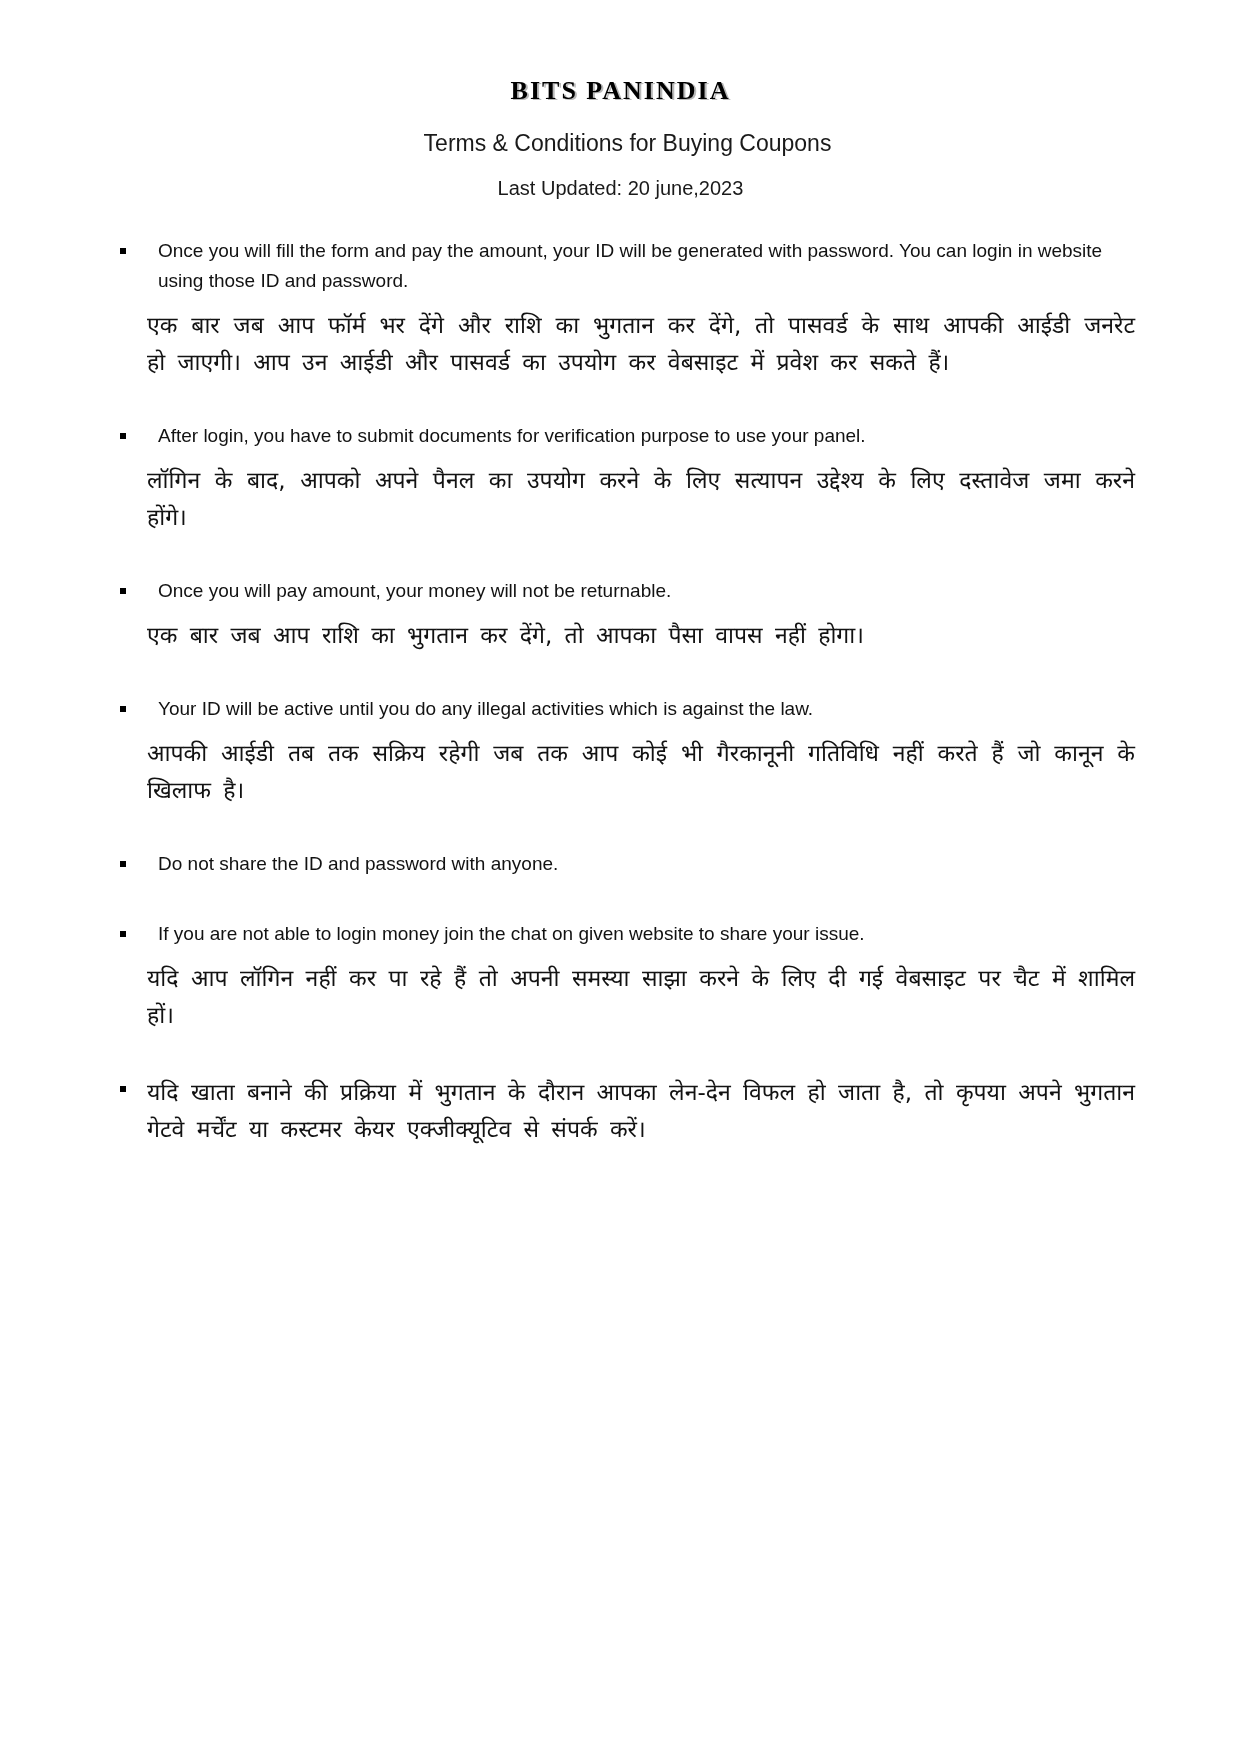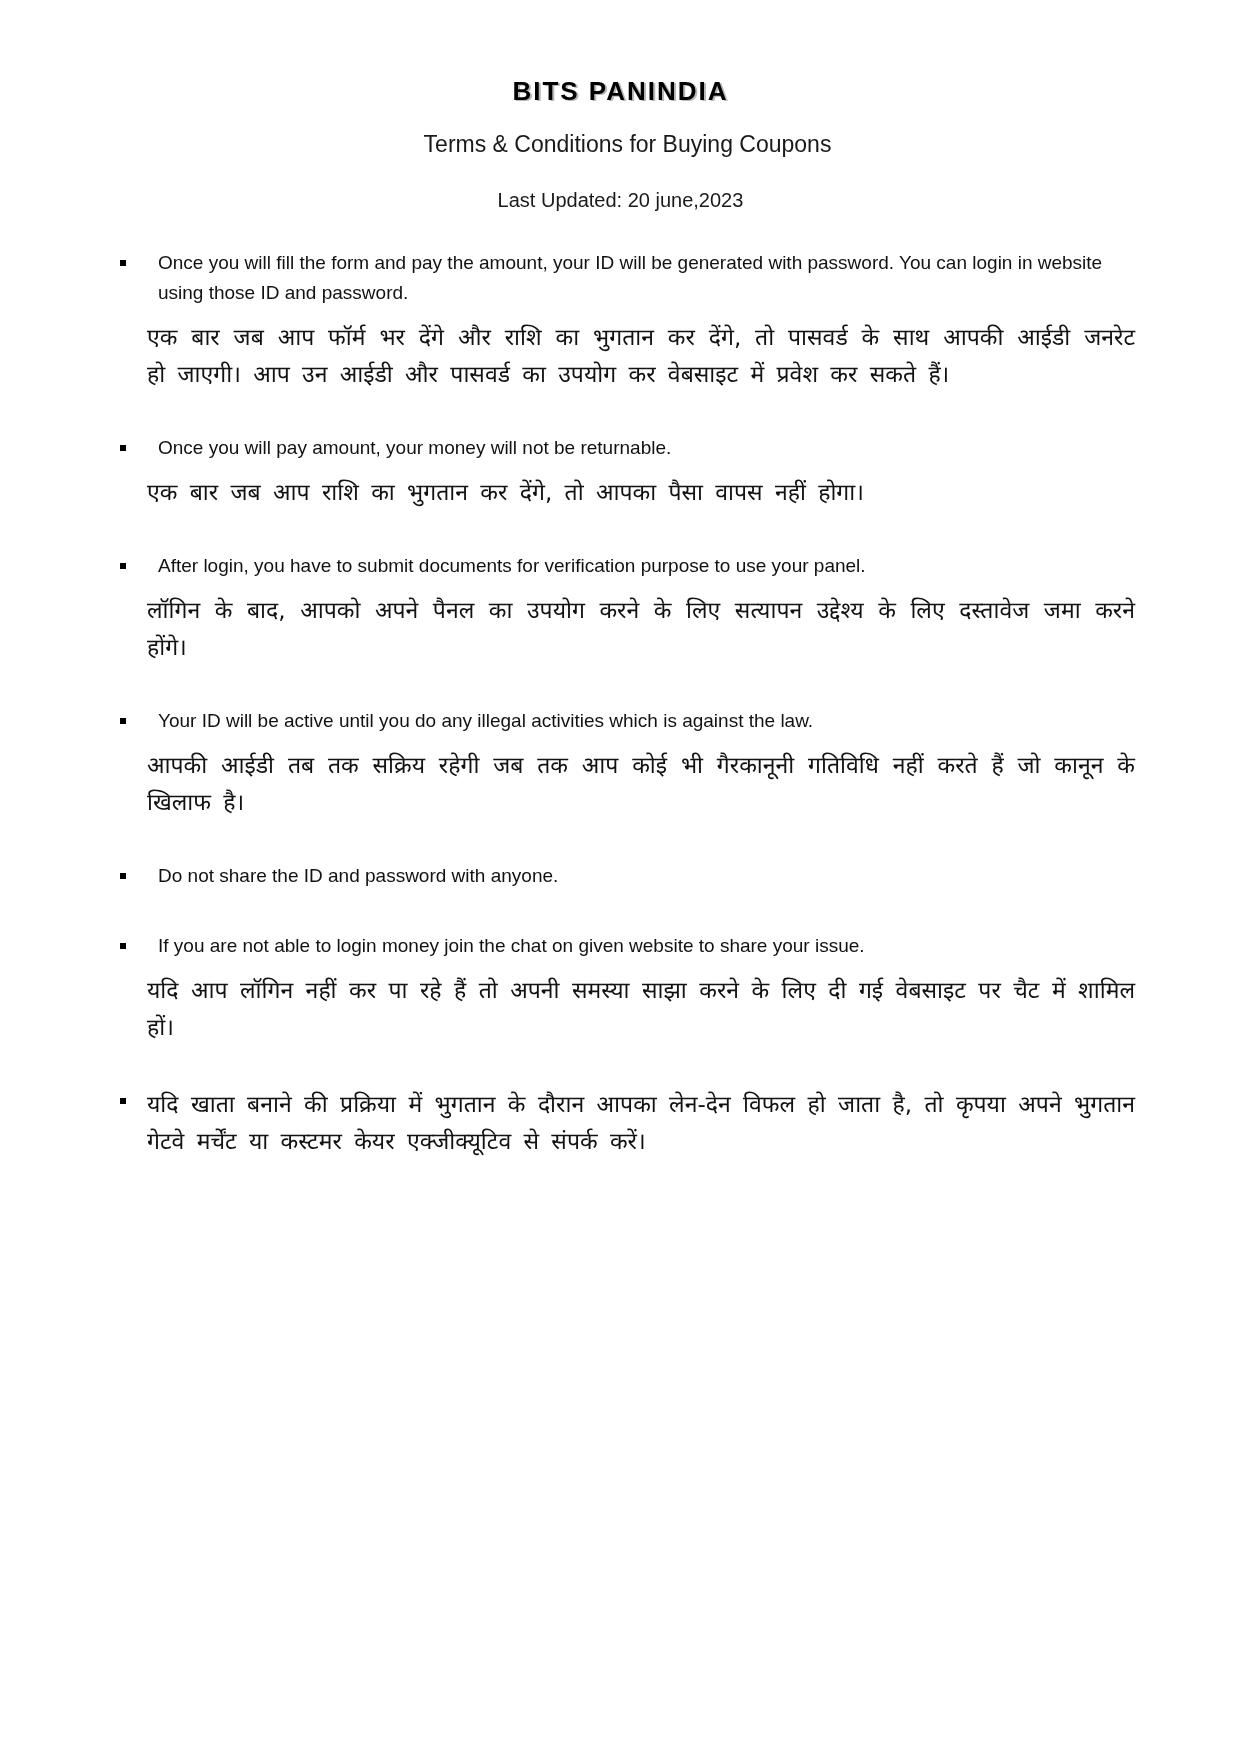--- a/index.html
+++ b/index.html
@@ -13,39 +13,39 @@
     font-family: "Liberation Sans", sans-serif;
     color: #1a1a1a;
     position: relative;
     overflow: hidden;
   }
   .page-header {
     text-align: center;
     padding-top: 76px;
   }
   .doc-title {
-    font-family: Liberation Sans, sans-serif;
+    font-family: Liberation Serif, serif;
     font-weight: bold;
     font-size: 26px;
     letter-spacing: 2px;
     color: #000;
     text-shadow: 2px 1px 0 #b9b9b9;
     margin: 0;
   }
   .doc-subtitle {
     font-size: 23px;
     font-weight: normal;
     color: #1a1a1a;
     margin: 24px 0 0 0;
     padding-left: 14px;
   }
   .doc-updated {
     font-size: 20px;
     color: #1a1a1a;
-    margin: 31px 0 0 0;
+    margin: 20px 0 0 0;
   }
   .terms {
     margin: 36px 106px 0 118px;
   }
   .term {
     position: relative;
     padding-left: 29px;
     margin-bottom: 40px;
   }
   .term .bullet {
@@ -84,28 +84,28 @@
 <main class="terms">
 
   <div class="term">
     <span class="bullet"></span>
     <p class="en">Once you will fill the form and pay the amount, your ID will be generated with password. You can login in website using those ID and password.</p>
     <p class="hi">एक बार जब आप फॉर्म भर देंगे और राशि का भुगतान कर देंगे, तो पासवर्ड के साथ आपकी आईडी जनरेट हो जाएगी। आप उन आईडी और पासवर्ड का उपयोग कर वेबसाइट में प्रवेश कर सकते हैं।</p>
   </div>
 
   <div class="term">
     <span class="bullet"></span>
-    <p class="en">Once you will pay amount, your money will not be returnable.</p>
-    <p class="hi">एक बार जब आप राशि का भुगतान कर देंगे, तो आपका पैसा वापस नहीं होगा।</p>
+    <p class="en">After login, you have to submit documents for verification purpose to use your panel.</p>
+    <p class="hi">लॉगिन के बाद, आपको अपने पैनल का उपयोग करने के लिए सत्यापन उद्देश्य के लिए दस्तावेज जमा करने होंगे।</p>
   </div>
 
   <div class="term">
     <span class="bullet"></span>
-    <p class="en">After login, you have to submit documents for verification purpose to use your panel.</p>
-    <p class="hi">लॉगिन के बाद, आपको अपने पैनल का उपयोग करने के लिए सत्यापन उद्देश्य के लिए दस्तावेज जमा करने होंगे।</p>
+    <p class="en">Once you will pay amount, your money will not be returnable.</p>
+    <p class="hi">एक बार जब आप राशि का भुगतान कर देंगे, तो आपका पैसा वापस नहीं होगा।</p>
   </div>
 
   <div class="term">
     <span class="bullet"></span>
     <p class="en">Your ID will be active until you do any illegal activities which is against the law.</p>
     <p class="hi">आपकी आईडी तब तक सक्रिय रहेगी जब तक आप कोई भी गैरकानूनी गतिविधि नहीं करते हैं जो कानून के खिलाफ है।</p>
   </div>
 
   <div class="term">
     <span class="bullet"></span>

